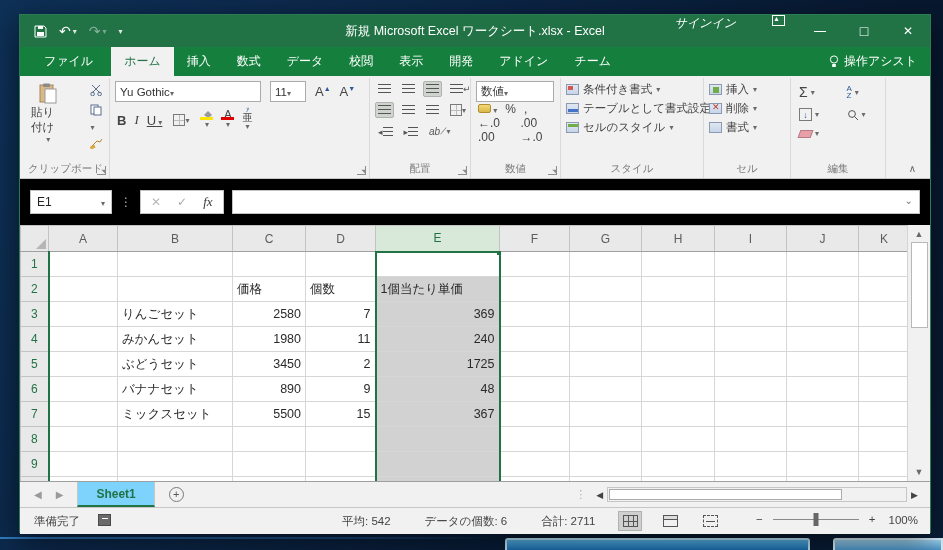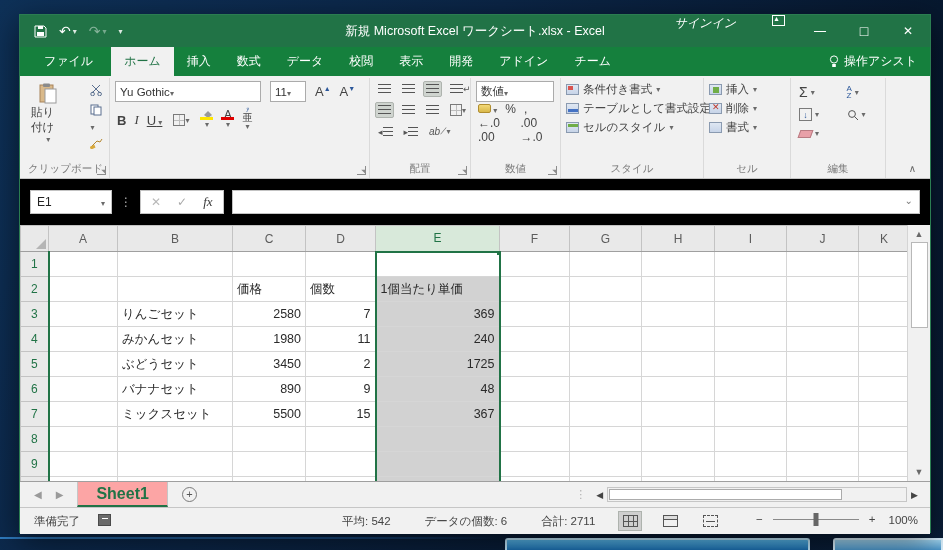--- a/index.html
+++ b/index.html
@@ -141,21 +141,21 @@
 
   
   .vscroll { width:23px; background:#f1f1f1; border-left:1px solid #d4d4d4; display:flex; flex-direction:column; align-items:center; padding:1px; flex:0 0 23px; }
   .sarrow { color:#6a6a6a; font-size:9px; height:16px; display:flex; align-items:center; }
   .vthumb { width:17px; height:86px; background:#fff; border:1px solid #b8b8b8; }
   .vspacer { flex:1; }
 
   
   .sheetrow { height:26px; background:#f1f1f1; border-top:1px solid #9f9f9f; display:flex; align-items:stretch; flex:0 0 26px; }
   .navarrows { display:flex; align-items:center; gap:14px; padding:0 14px; color:#9a9a9a; font-size:10px; }
-  .stab { background:#fca5a5; border-left:1px solid #c6c6c6; border-right:1px solid #c6c6c6; border-bottom:2px solid #217346; color:#217346; font-weight:bold; font-size:16px; display:flex; align-items:center; padding:0 18px; }
+  .stab { background:#7dd3fc; border-left:1px solid #c6c6c6; border-right:1px solid #c6c6c6; border-bottom:2px solid #217346; color:#217346; font-weight:bold; font-size:12px; display:flex; align-items:center; padding:0 18px; }
   .addsheet { display:flex; align-items:center; padding:0 14px; }
   .addsheet .circ { width:15px; height:15px; border:1px solid #7a7a7a; border-radius:50%; color:#555; font-size:11px; line-height:13px; text-align:center; }
   .hscroll { margin-left:auto; display:flex; align-items:center; gap:4px; padding-right:12px; }
   .hdots { color:#b0b0b0; font-size:11px; margin-right:6px; }
   .harrow { color:#444; font-size:9px; }
   .htrack { width:300px; height:15px; border:1px solid #c6c6c6; background:#f1f1f1; position:relative; }
   .hthumb { position:absolute; left:1px; top:1px; bottom:1px; width:78%; background:#fff; border:1px solid #ababab; }
 
   
   .statusbar { height:27px; background:#f1f1f1; border-top:1px solid #c6c6c6; position:relative; font-size:11.5px; color:#444; flex:0 0 27px; }

